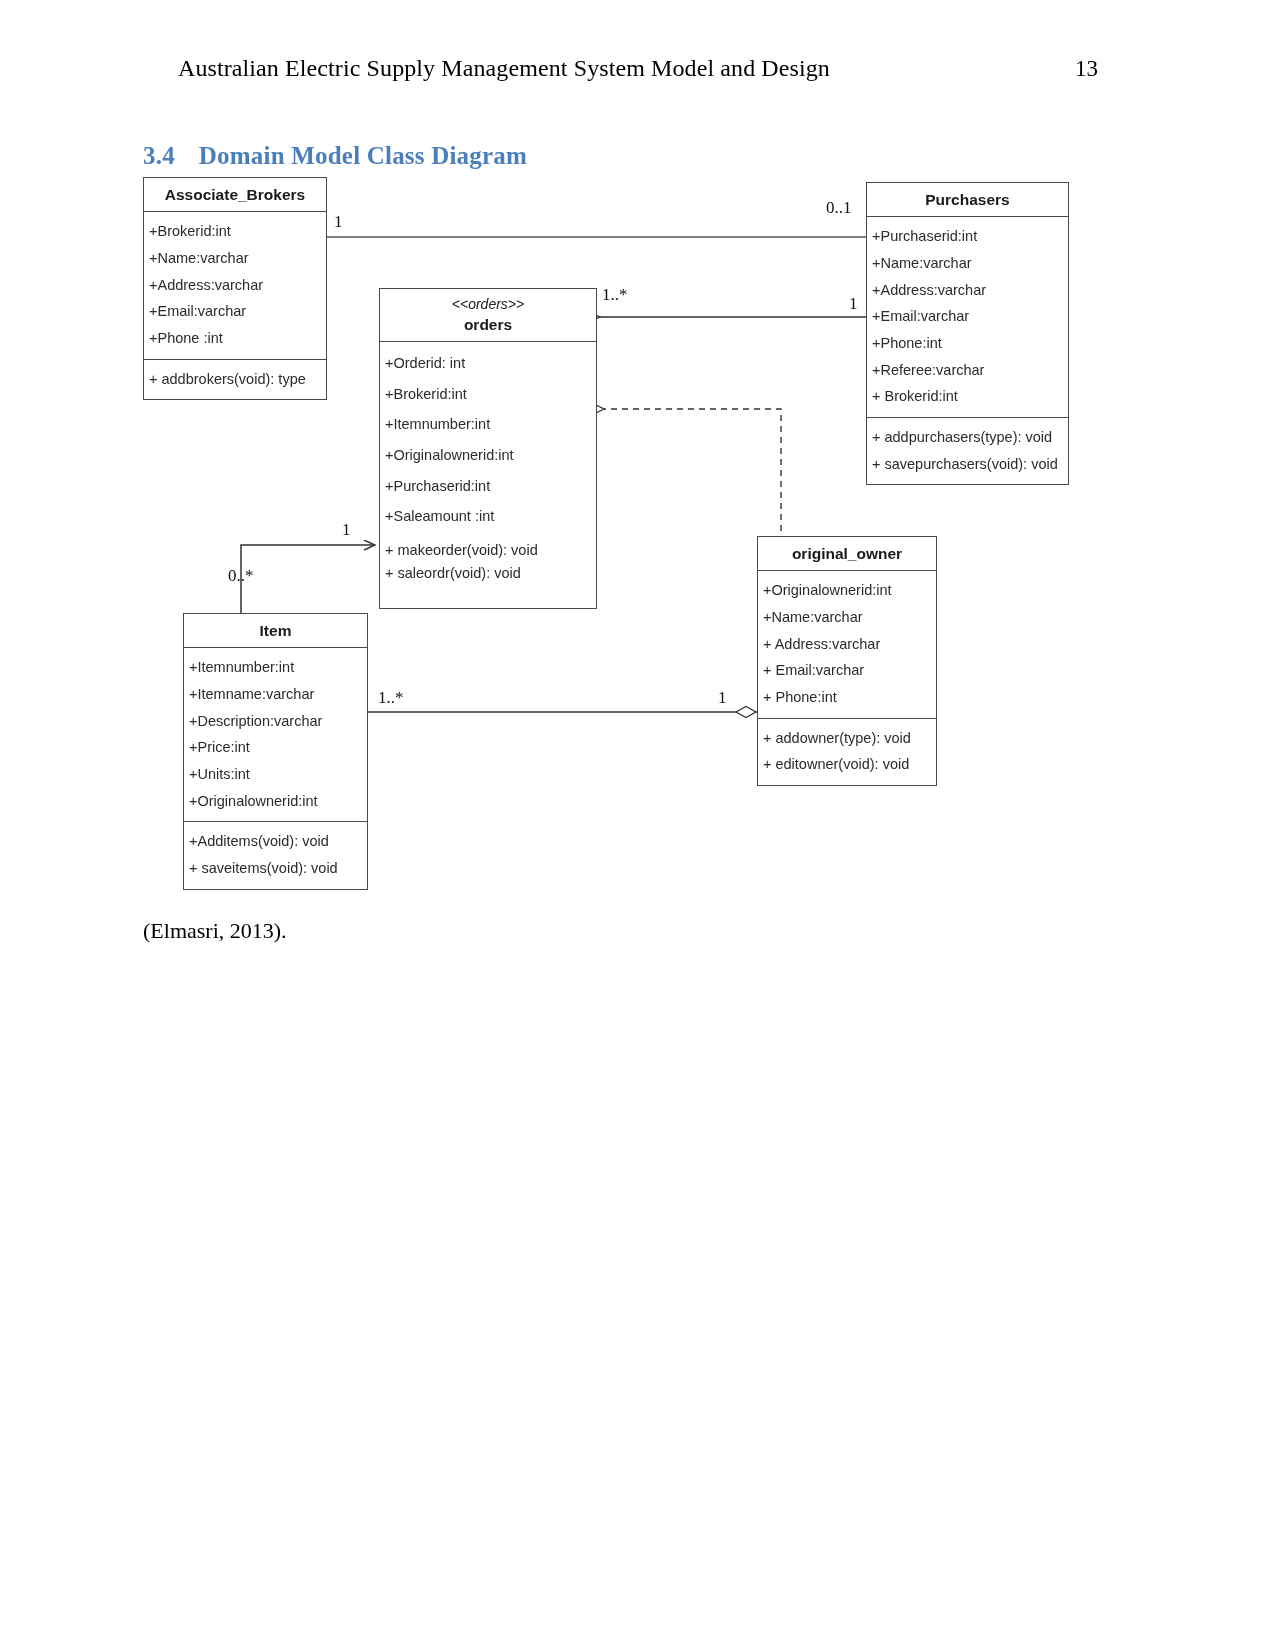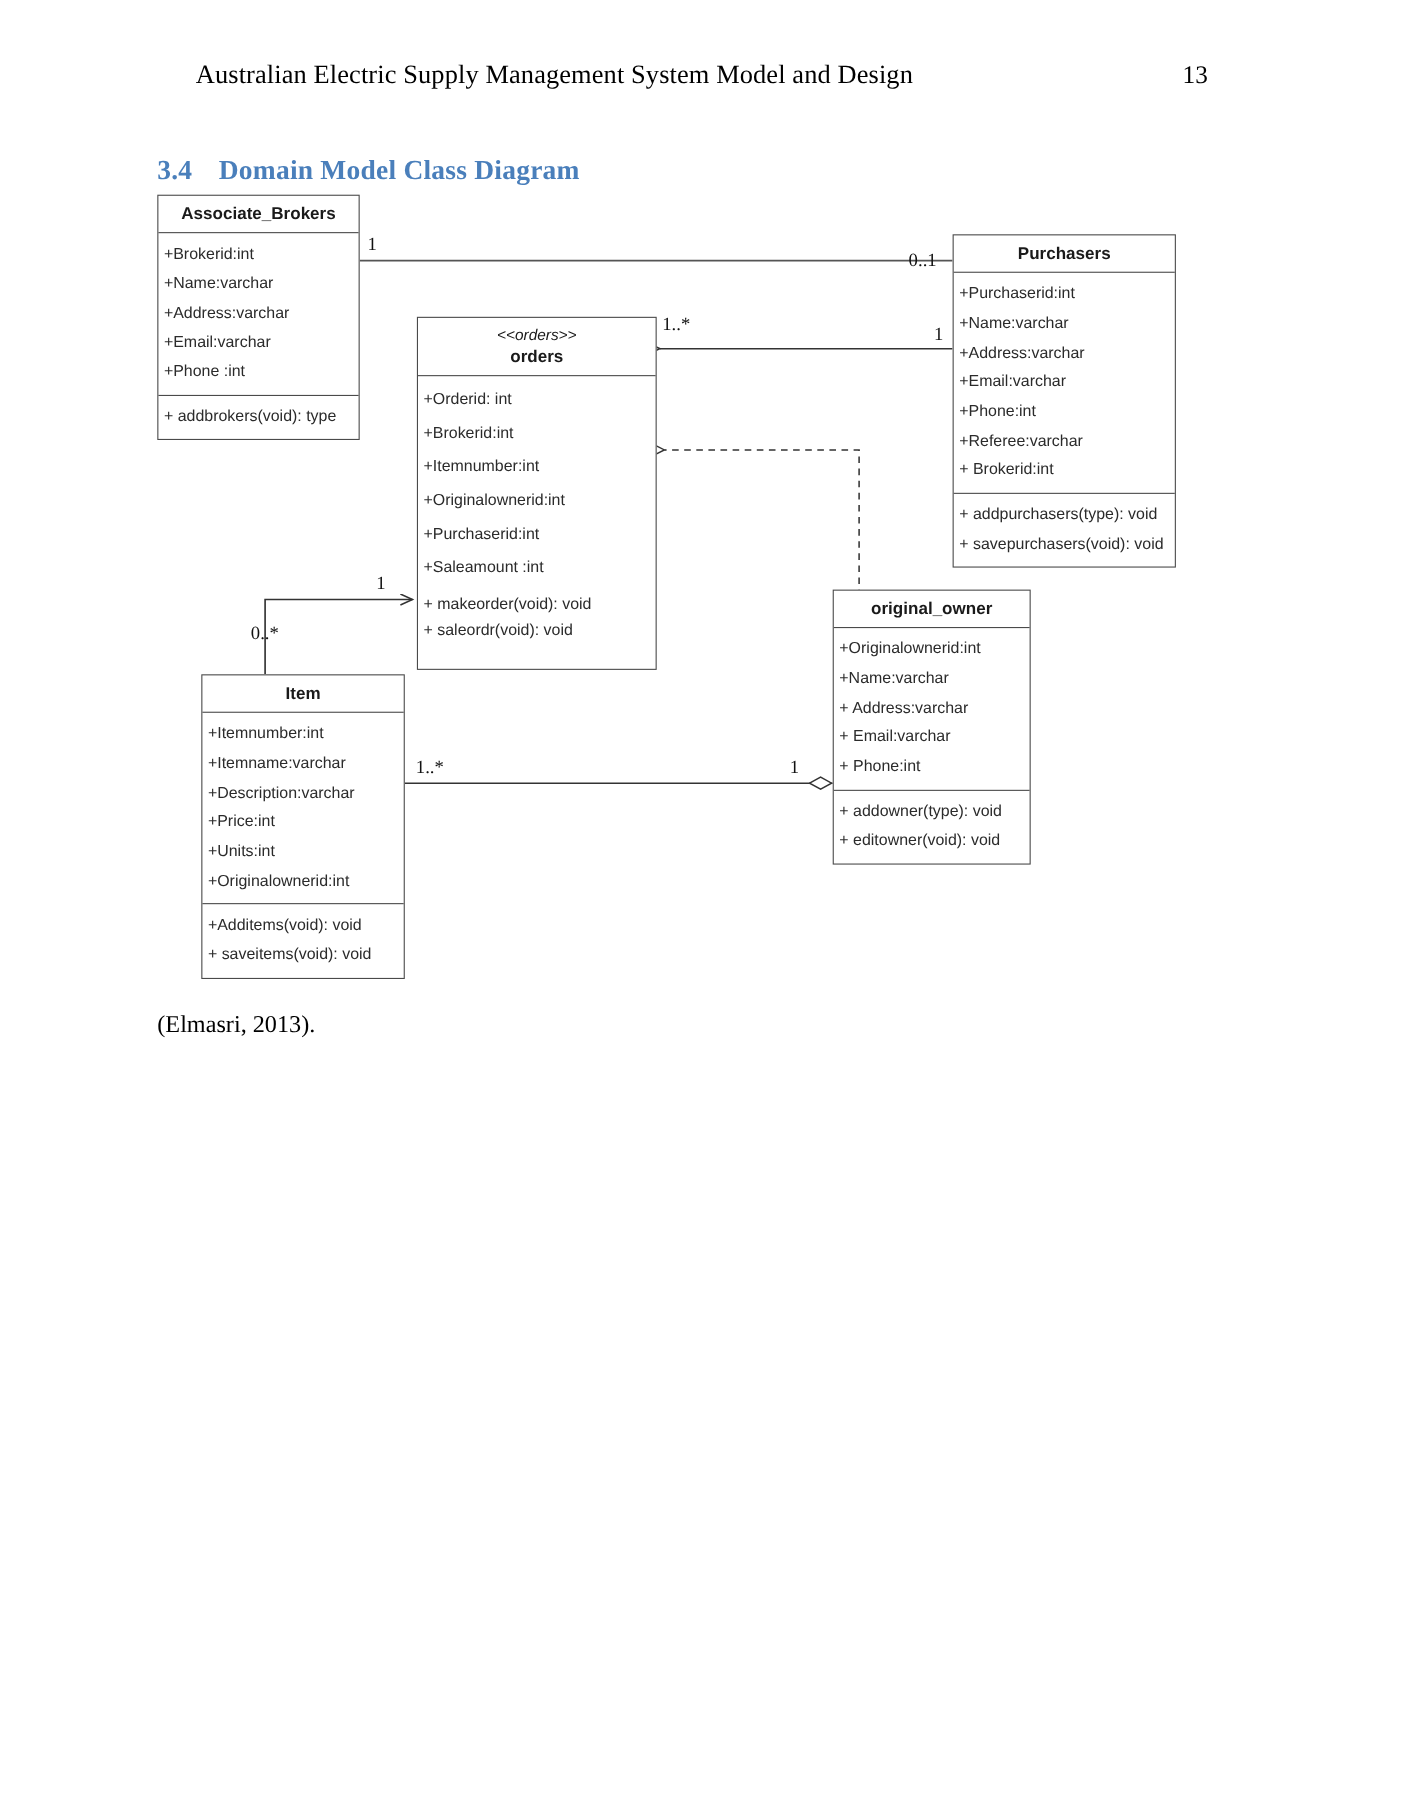--- a/index.html
+++ b/index.html
@@ -102,21 +102,21 @@
     font-size: 14.5px;
     color: #2b2b2b;
     padding: 5px 4px 5px 5px;
     line-height: 1.15;
     white-space: nowrap;
   }
   .compact .uml-row { padding: 3px 4px 3px 5px; }
 
   
   #class-associate-brokers { left: 143px; top: 177px;  width: 184px; }
-  #class-purchasers        { left: 866px; top: 182px;  width: 203px; margin-top: 31px; }
+  #class-purchasers        { left: 866px; top: 182px;  width: 203px; }
   #class-orders            { left: 379px; top: 288px;  width: 218px; }
   #class-item              { left: 183px; top: 613px;  width: 185px; }
   #class-original-owner    { left: 757px; top: 536px;  width: 180px; }
 
   
   .mult {
     position: absolute;
     font-family: "Liberation Serif", serif;
     font-size: 17px;
     color: #111;
@@ -263,21 +263,21 @@
         <div class="uml-row">+ Email:varchar</div>
         <div class="uml-row">+ Phone:int</div>
       </div>
       <div class="uml-ops">
         <div class="uml-row">+ addowner(type): void</div>
         <div class="uml-row">+ editowner(void): void</div>
       </div>
     </div>
 
     <div class="mult" style="left:334px; top:212px;">1</div>
-    <div class="mult" style="left:826px; top:227px;">0..1</div>
+    <div class="mult" style="left:826px; top:198px;">0..1</div>
     <div class="mult" style="left:602px; top:285px;">1..*</div>
     <div class="mult" style="left:849px; top:294px;">1</div>
     <div class="mult" style="left:342px; top:520px;">1</div>
     <div class="mult" style="left:228px; top:566px;">0..*</div>
     <div class="mult" style="left:378px; top:688px;">1..*</div>
     <div class="mult" style="left:718px; top:688px;">1</div>
   </div>
 
   <div class="citation">(Elmasri, 2013).</div>
 

